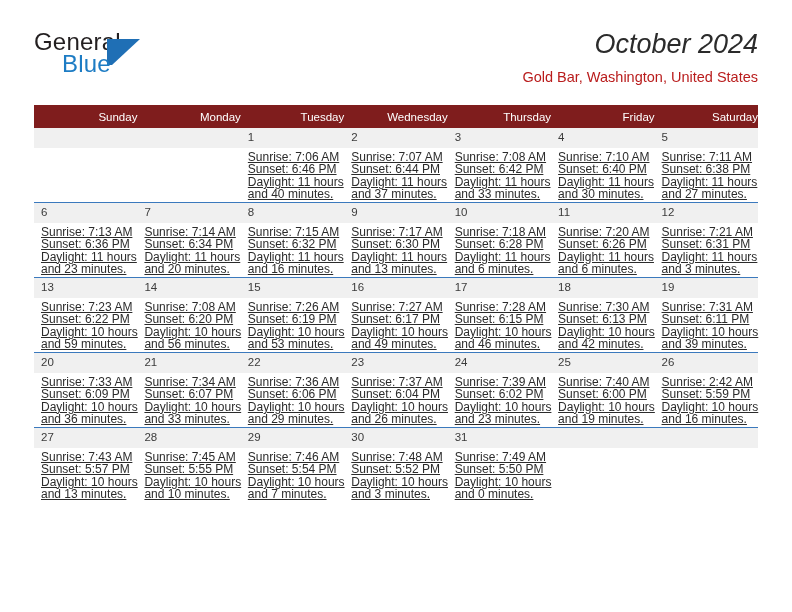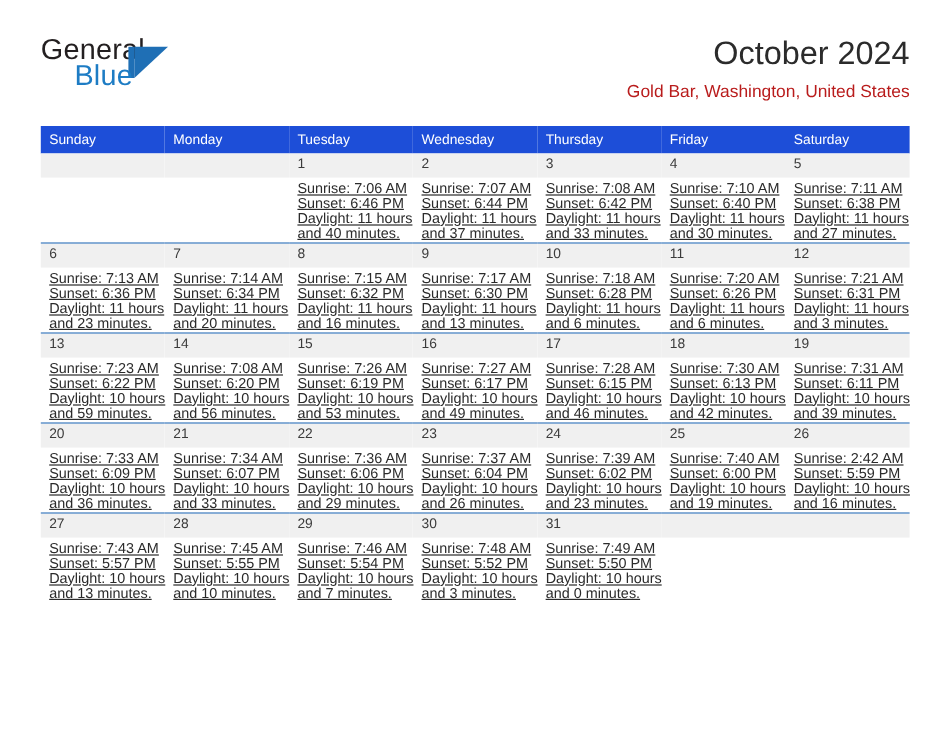--- a/index.html
+++ b/index.html
@@ -78,45 +78,46 @@
     position: absolute;
     right: 0;
     top: 0;
     text-align: right;
   }
   .cal-title {
     font-size: 27px;
     color: #2b2b2b;
     line-height: 32px;
     white-space: nowrap;
+    font-style: italic;
   }
   .cal-subtitle {
     font-size: 14.5px;
     color: #b91c1c;
     line-height: 20px;
     margin-top: 7px;
     white-space: nowrap;
   }
 
   
   .calendar {
     position: absolute;
     left: 34px;
     top: 105px;
     width: 724px;
     border-collapse: collapse;
     table-layout: fixed;
   }
 
   .calendar th {
-    background: #1d4ed8;
+    background: #7f1d1d;
     color: #ffffff;
     font-size: 11.5px;
     font-weight: normal;
-    text-align: left;
+    text-align: right;
     padding: 5px 0 5px 7px;
     height: 13px;
     border: none;
   }
 
   .calendar td {
     vertical-align: top;
     padding: 0;
     border: none;
     border-top: 1px solid #3b79bd;

